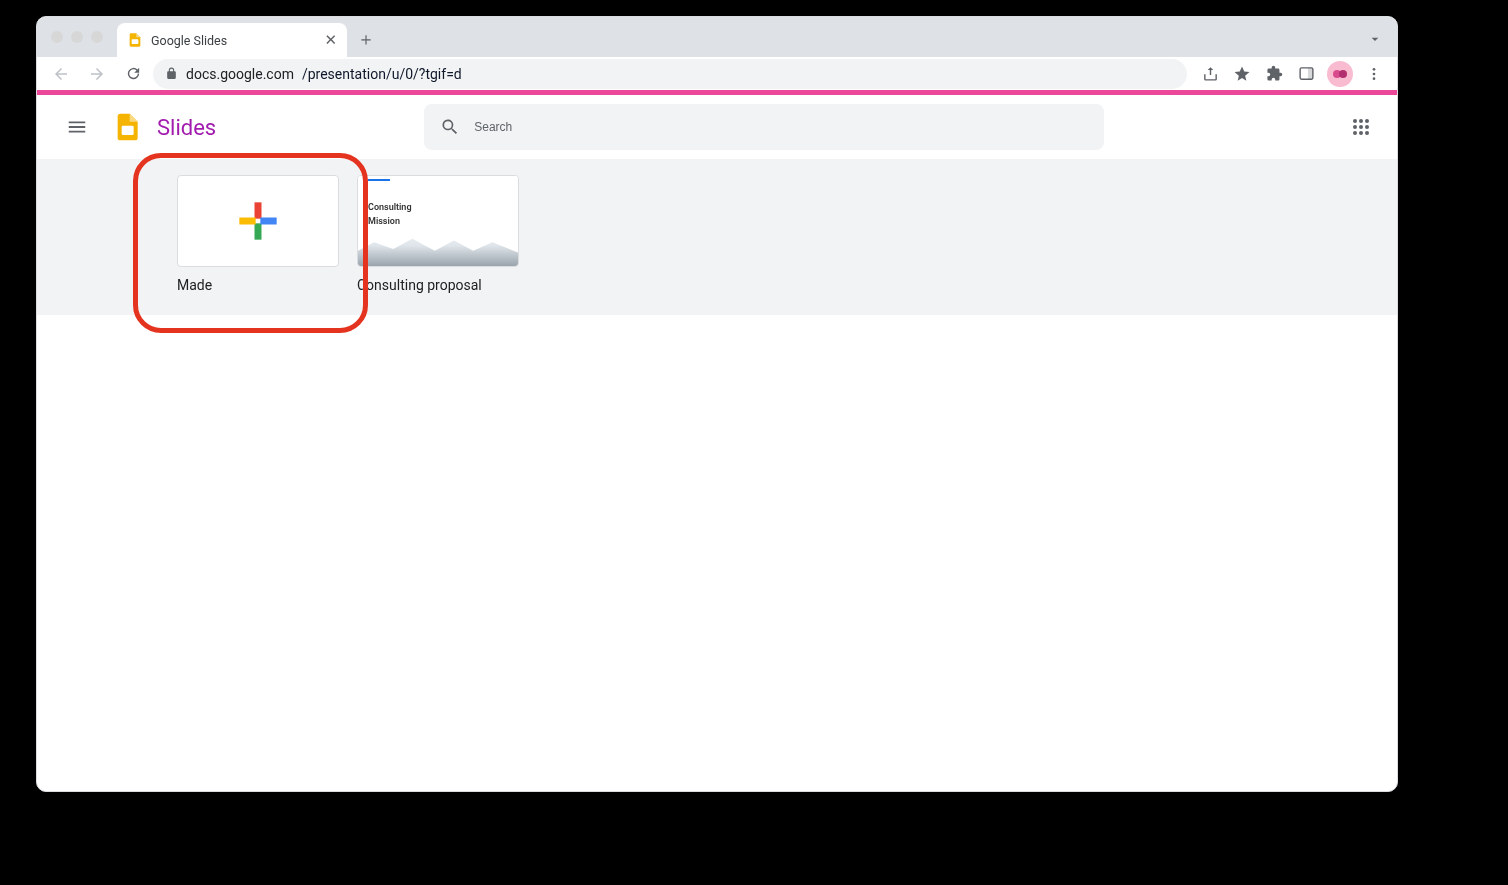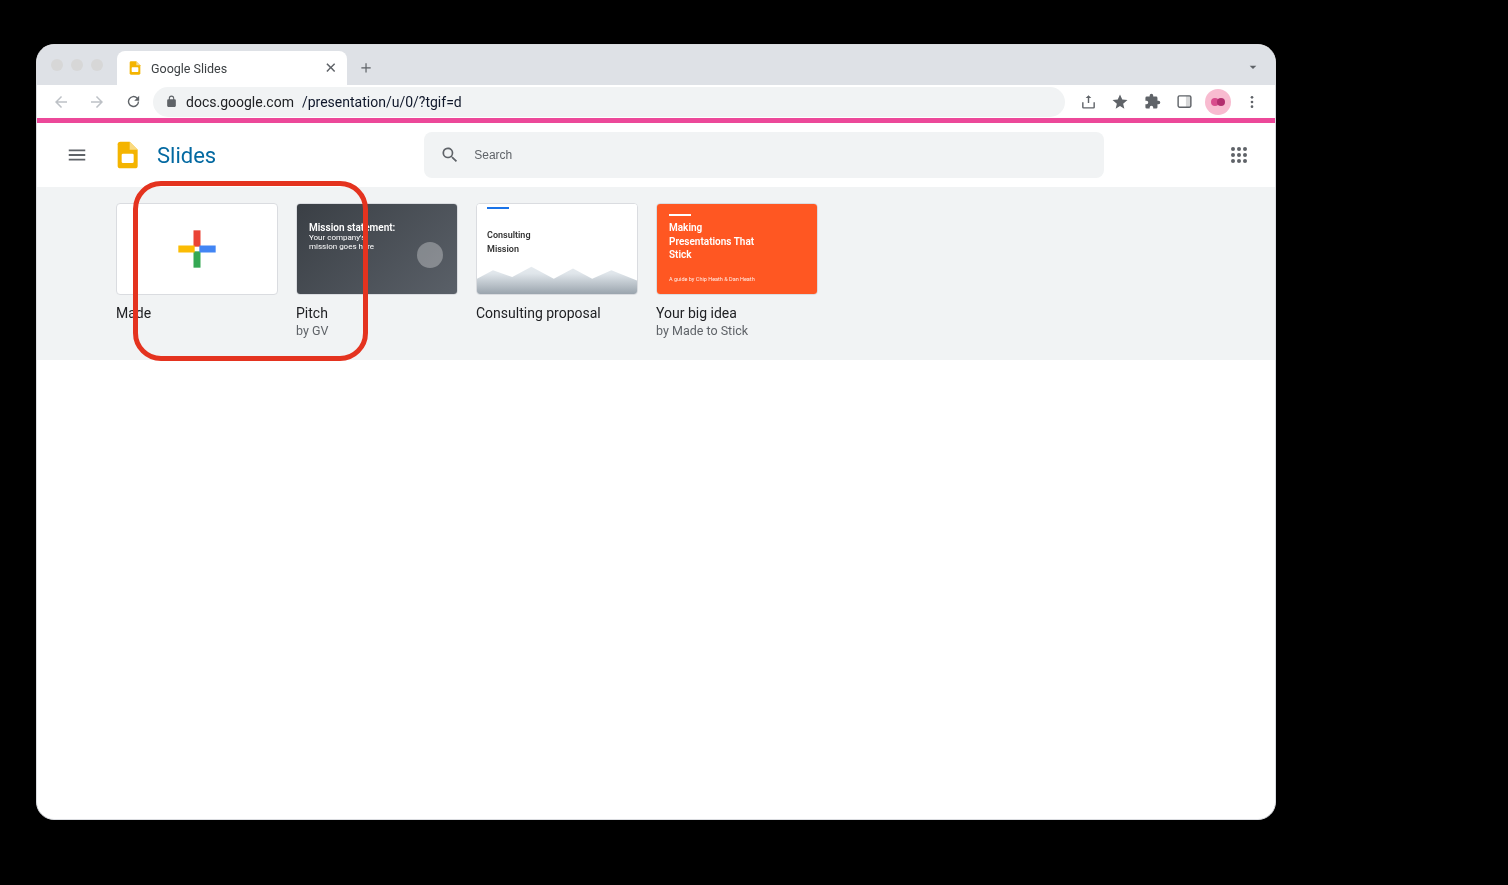--- a/index.html
+++ b/index.html
@@ -5,26 +5,26 @@
   * { box-sizing: border-box; margin: 0; padding: 0; }
   body {
     font-family: 'Google Sans', Roboto, Arial, sans-serif;
     background: #000;
     width: 1508px;
     height: 885px;
     overflow: hidden;
   }
   .window {
     position: absolute;
-    top: 44px;
+    top: 16px;
     left: 36px;
-    width: 1240px;
+    width: 1362px;
     height: 776px;
     background: #fff;
-    border-radius: 18px;
+    border-radius: 10px;
     overflow: hidden;
     box-shadow: 0 0 40px rgba(0,0,0,0.5);
     border: 1px solid #dadce0;
   }
   .tabstrip {
     height: 40px;
     background: #dee1e6;
     display: flex;
     align-items: flex-end;
     position: relative;
@@ -135,21 +135,21 @@
     display:flex; align-items:center; justify-content:center;
     color:#5f6368; cursor:pointer;
   }
   .app-logo {
     width: 36px; height: 36px;
     display:flex; align-items:center; justify-content:center;
     margin-right: 4px;
   }
   .app-title {
     font-size: 22px;
-    color: #0369a1;
+    color: #a21caf;
     letter-spacing: 0px;
   }
   .search-wrap {
     flex: 0 0 680px;
     margin-left: 200px;
     height: 46px;
     background: #f1f3f4;
     border-radius: 8px;
     display: flex;
     align-items: center;
@@ -474,60 +474,33 @@
                 <rect x="15" y="20" width="6" height="14" fill="#34a853"></rect>
                 <rect x="2" y="15" width="14" height="6" fill="#fbbc04"></rect>
                 <rect x="20" y="15" width="14" height="6" fill="#4285f4"></rect>
               </svg>
             </div>
           </div>
           <div class="card-title">Made</div>
         </div>
 
 
-        <div class="card">
-          <div class="thumb">
-            <div class="pitch-thumb">
-              <div class="big">Mission statement:</div>
-              <div>Your company's</div>
-              <div>mission goes here</div>
-              <div class="dot"></div>
-            </div>
-          </div>
-          <div class="card-title">Pitch</div>
-          <div class="card-sub">by GV</div>
-        </div>
 
         <div class="card">
           <div class="thumb">
             <div class="consult-thumb">
               <div class="bar"></div>
               <div class="head">Consulting</div>
               <div class="head" style="padding-top:0">Mission</div>
               <div class="mtn"></div>
             </div>
           </div>
           <div class="card-title">Consulting proposal</div>
         </div>
 
-        <div class="card">
-          <div class="thumb">
-            <div class="idea-thumb">
-              <div class="line"></div>
-              <div class="ttl">
-                <span>Making</span><br>
-                <span>Presentations That</span><br>
-                <span>Stick</span>
-              </div>
-              <div class="sub">A guide by Chip Heath &amp; Dan Heath</div>
-            </div>
-          </div>
-          <div class="card-title">Your big idea</div>
-          <div class="card-sub">by Made to Stick</div>
-        </div>
 
 
       </div>
     </div>
   </div>
 
   <div class="red-ring" style="left:96px; top:136px; width:235px; height:180px;"></div>
 
 </div>
 

